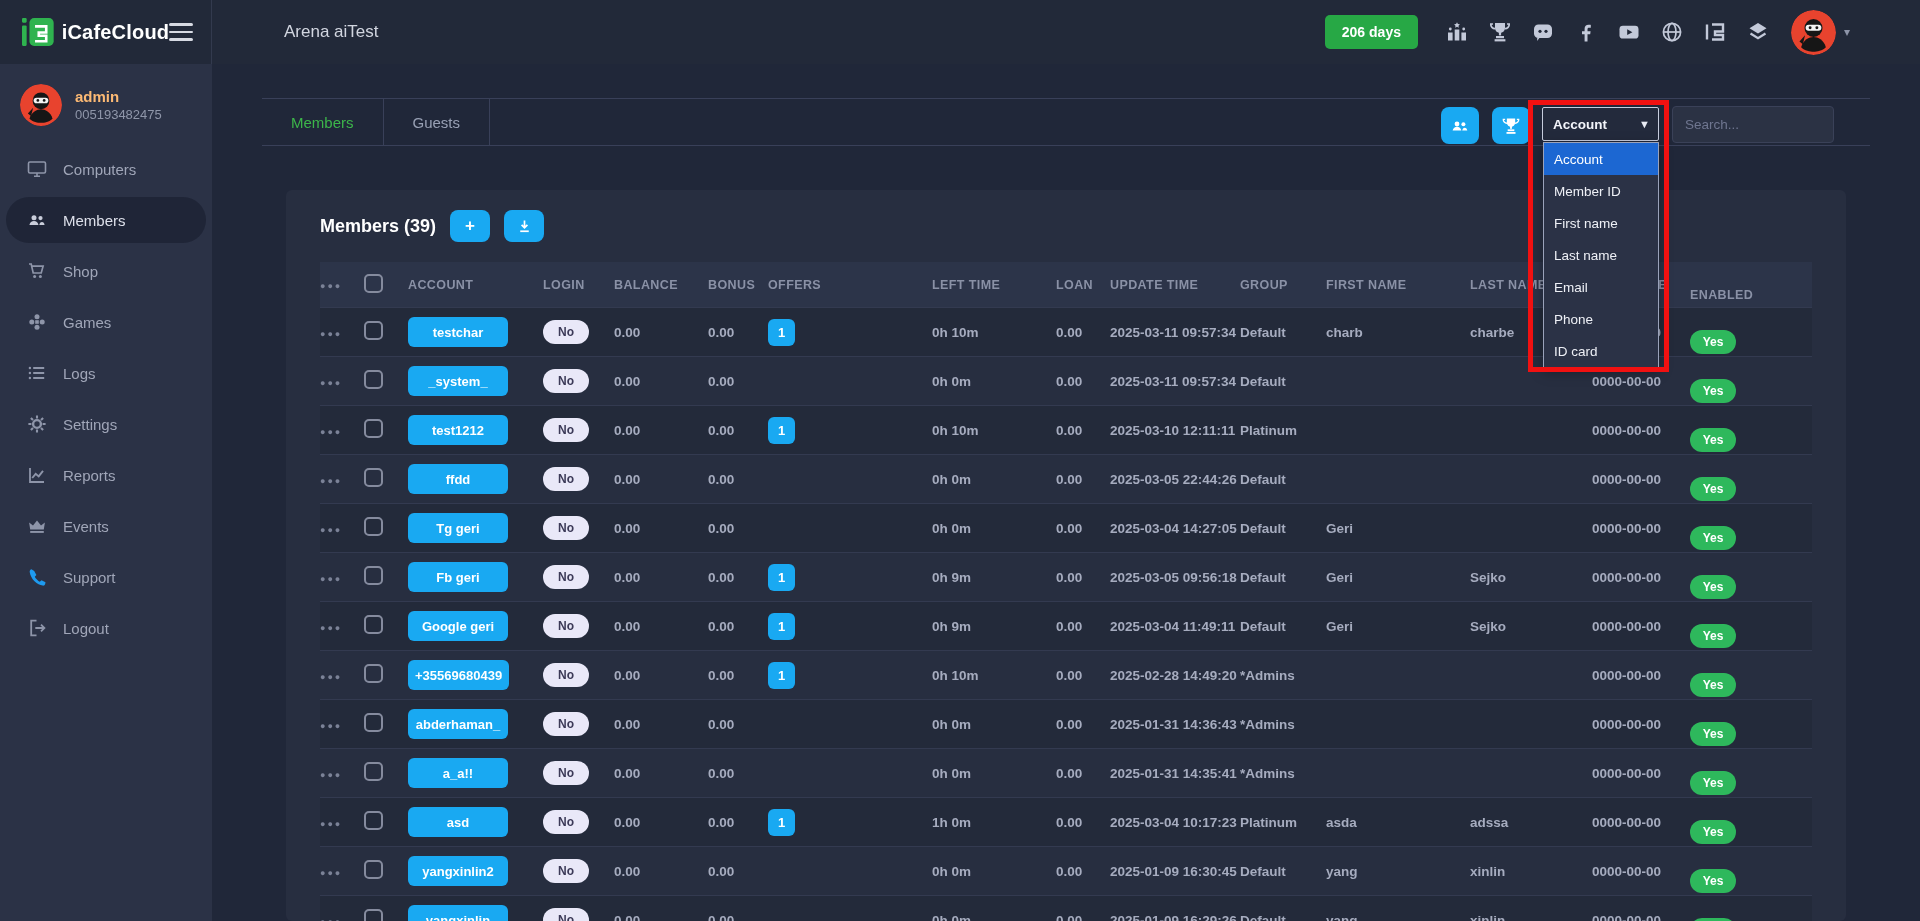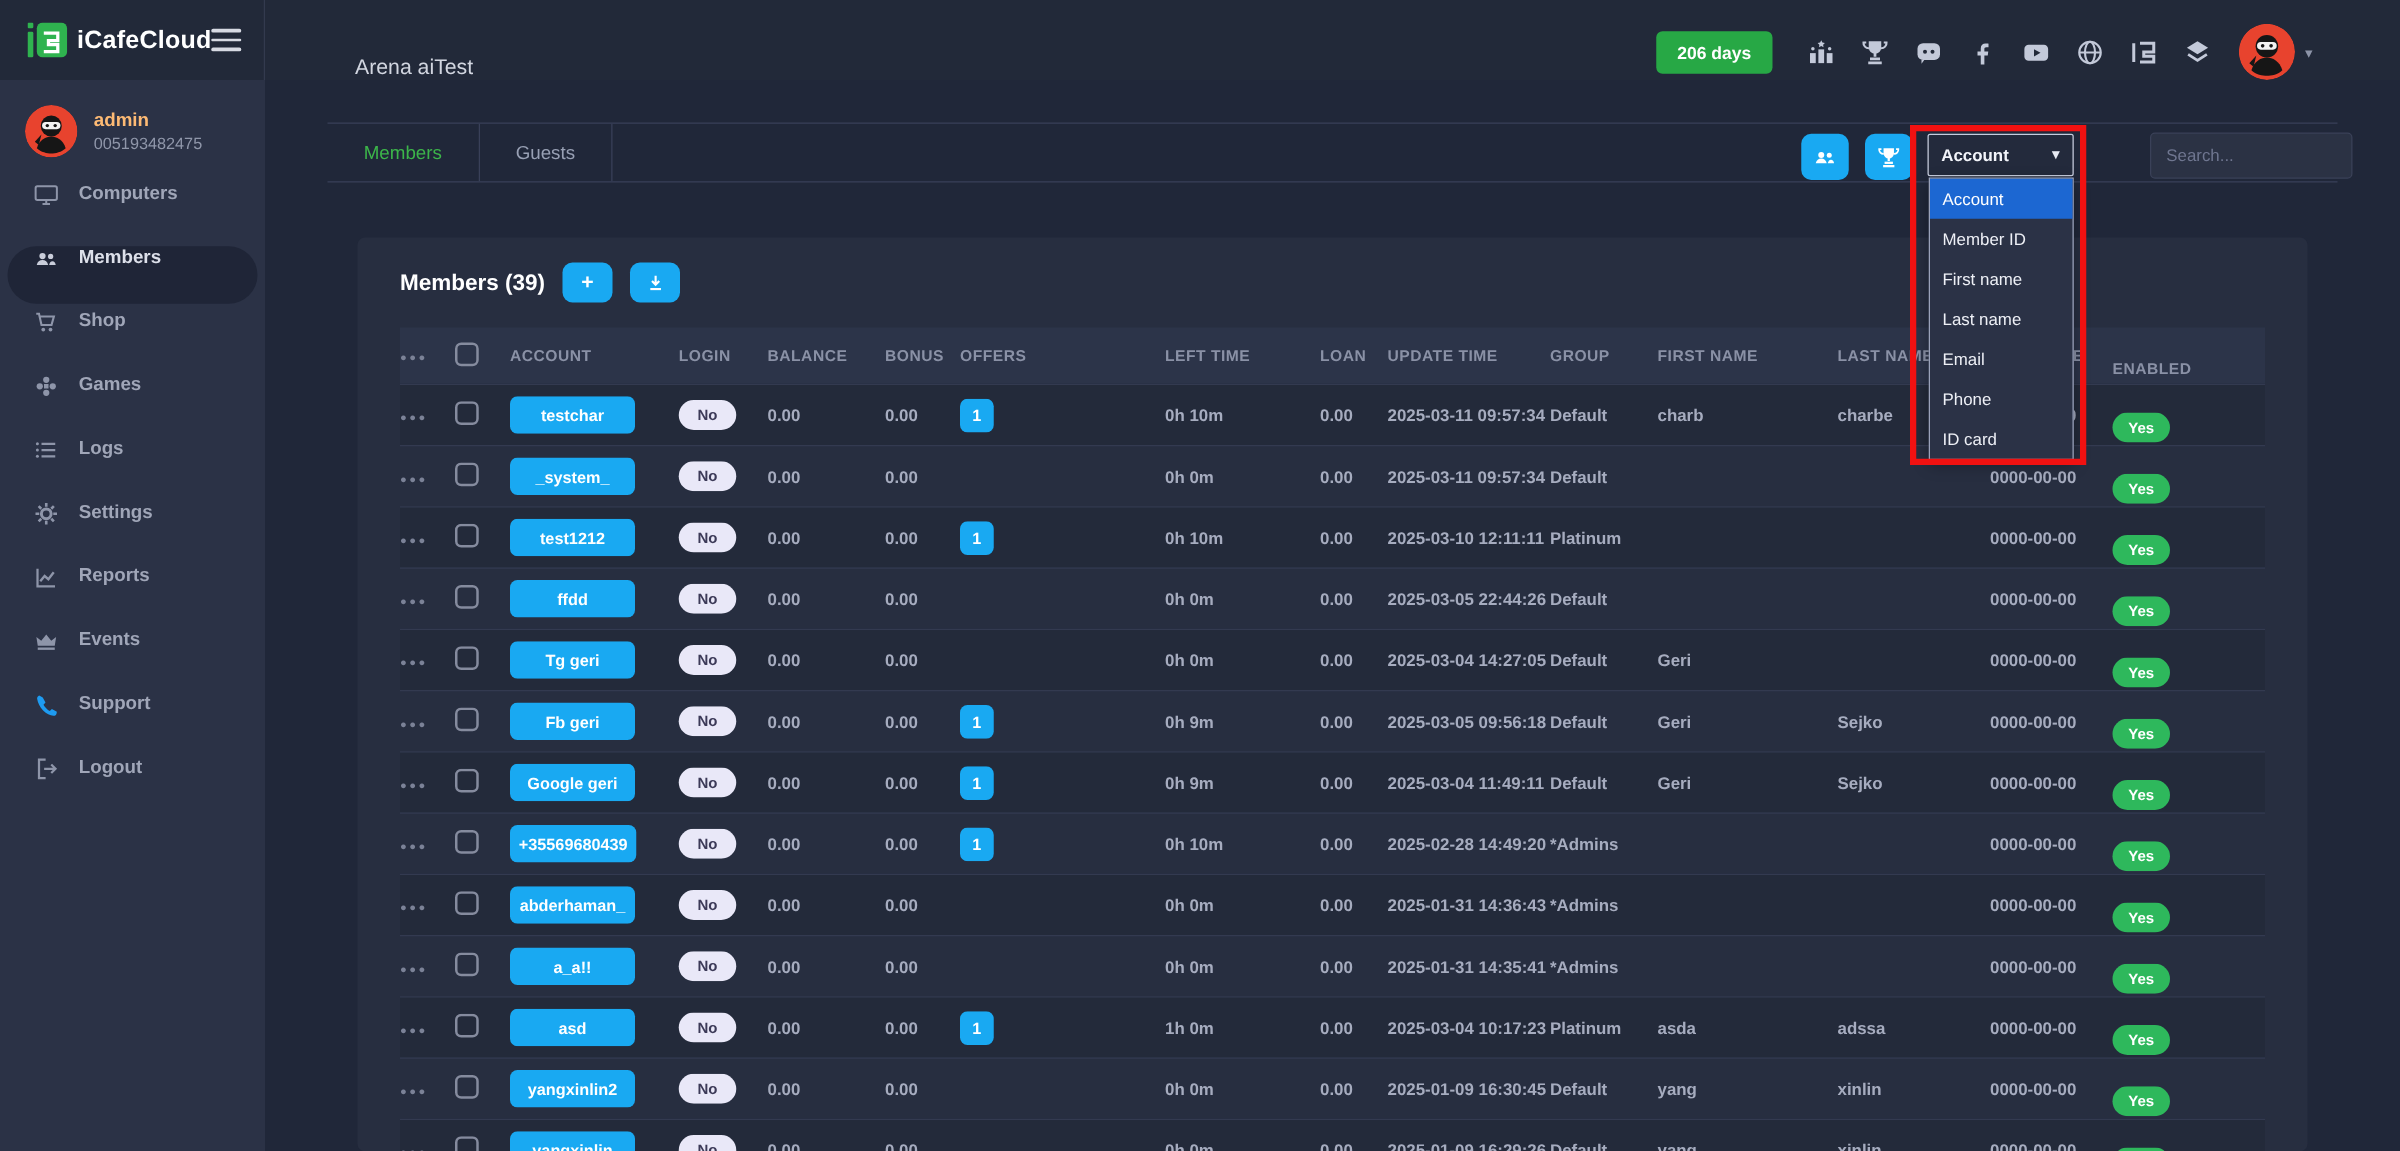--- a/index.html
+++ b/index.html
@@ -3,53 +3,53 @@
 <meta charset="utf-8">
 <style>
   * { margin:0; padding:0; box-sizing:border-box; }
   html,body { width:1920px; height:921px; overflow:hidden; }
   body {
     position:relative; background:#202739;
     font-family:"Liberation Sans", sans-serif; color:#aab0c2;
     -webkit-font-smoothing:antialiased;
   }
   
-  .topbar { position:absolute; left:0; top:0; width:1920px; height:64px; background:#222939; display:flex; align-items:flex-end; z-index:30; }
+  .topbar { position:absolute; left:0; top:0; width:1920px; height:64px; background:#222939; display:flex; align-items:center; z-index:30; }
   .logo-area { width:212px; height:100%; display:flex; align-items:center; padding:0 18px 0 22px; border-right:1px solid #333a4e; }
   .brand-text { color:#fff; font-size:20px; font-weight:bold; margin-left:8px; letter-spacing:.2px; }
   .hamburger { margin-left:auto; width:24px; height:18px; display:flex; flex-direction:column; justify-content:space-between; cursor:pointer; }
   .hamburger span { display:block; height:2.6px; background:#d7dae3; border-radius:2px; }
   .page-title { margin-left:72px; font-size:17px; color:#d2d6e0; }
   .topbar-right { margin-left:auto; display:flex; align-items:center; padding-right:70px;padding-left:40px; }
   .license-badge { background:#27a845; color:#fff; font-size:14px; font-weight:bold; padding:9px 17px; border-radius:5px; margin-right:26px; cursor:pointer; }
   .tb-icons { display:flex; align-items:center; gap:17px; color:#c3c9d9; }
   .tb-icons .tbi { width:26px; height:26px; display:flex; align-items:center; justify-content:center; cursor:pointer; }
   .tb-icons svg { width:24px; height:24px; }
   .tb-avatar { width:45px; height:45px; margin-left:20px; border-radius:50%; overflow:hidden; cursor:pointer; flex:none; }
   .tb-chevron { margin-left:8px; color:#8d94a8; font-size:12px; cursor:pointer; }
   
   .sidebar { position:absolute; left:0; top:64px; width:212px; height:857px; background:#2b3246; z-index:20; }
   .profile { height:82px; display:flex; align-items:center; padding:0 16px 0 20px; gap:13px; }
   .profile .avatar { width:42px; height:42px; border-radius:50%; overflow:hidden; flex:none; }
   .profile-name { color:#fdba74; font-size:15px; font-weight:bold; line-height:19px; }
   .profile-id { color:#8f96a9; font-size:13px; line-height:17px; }
-  .nav-item { height:46px; margin:0 6px 5px 6px; display:flex; align-items:flex-start; padding-left:21px; gap:16px; color:#a0a6b8; font-size:15px; border-radius:24px; cursor:pointer;font-weight:bold; }
+  .nav-item { height:46px; margin:0 6px 5px 6px; display:flex; align-items:center; padding-left:21px; gap:16px; color:#a0a6b8; font-size:15px; border-radius:24px; cursor:pointer; }
   .nav-item .nico { width:20px; height:20px; color:#8e95a9; flex:none; display:flex; }
   .nav-item .nico svg { width:20px; height:20px; }
   .nav-item.active { background:#1f2537; color:#dde0ea; }
   .nav-item.active .nico { color:#c9cdda; }
   
   .tabbar { position:absolute; left:262px; top:98px; width:1608px; height:48px; border-top:1px solid #394059; border-bottom:1px solid #394059; display:flex; z-index:5; }
   .tab { padding:0 29px; display:flex; align-items:center; font-size:15px; border-right:1px solid #394059; cursor:pointer; color:#98a0b4; }
   .tab.active { color:#3cb54a; }
   .icon-btn { position:absolute; width:38px; height:37px; background:#19a9f2; border:none; border-radius:8px; color:#fff; display:flex; align-items:center; justify-content:center; cursor:pointer; z-index:6; }
   .icon-btn svg { width:20px; height:20px; }
   #btn-filter-members { left:1441px; top:107px; }
   #btn-filter-trophy  { left:1492px; top:107px; }
-  .search-input { position:absolute; left:1720px; top:106px; width:162px; height:37px; background:#2b3244; border:1px solid #3a4158; border-radius:4px; color:#dfe3ee; font-size:13.5px; padding:0 12px; font-family:inherit; z-index:6; }
+  .search-input { position:absolute; left:1672px; top:106px; width:162px; height:37px; background:#2b3244; border:1px solid #3a4158; border-radius:4px; color:#dfe3ee; font-size:13.5px; padding:0 12px; font-family:inherit; z-index:6; }
   .search-input::placeholder { color:#6f7690; }
   
   .card { position:absolute; left:286px; top:190px; width:1560px; height:731px; background:#272e40; border-radius:6px; overflow:hidden; z-index:1; }
   .card-head { height:72px; display:flex; align-items:center; padding:0 34px; gap:14px; }
   .panel-title { color:#fff; font-size:18px; font-weight:bold; }
   .mini-btn { width:40px; height:32px; background:#19a9f2; border:none; border-radius:8px; color:#fff; font-size:17px; font-weight:bold; display:flex; align-items:center; justify-content:center; cursor:pointer; }
   .mini-btn svg { width:17px; height:17px; }
   .tbl { margin:0 34px; width:1492px; }
   .trow { display:flex; align-items:center; height:49px; border-top:1px solid #333a50; }
   .thead { height:45px; background:#2c3449; border-top:none; }

